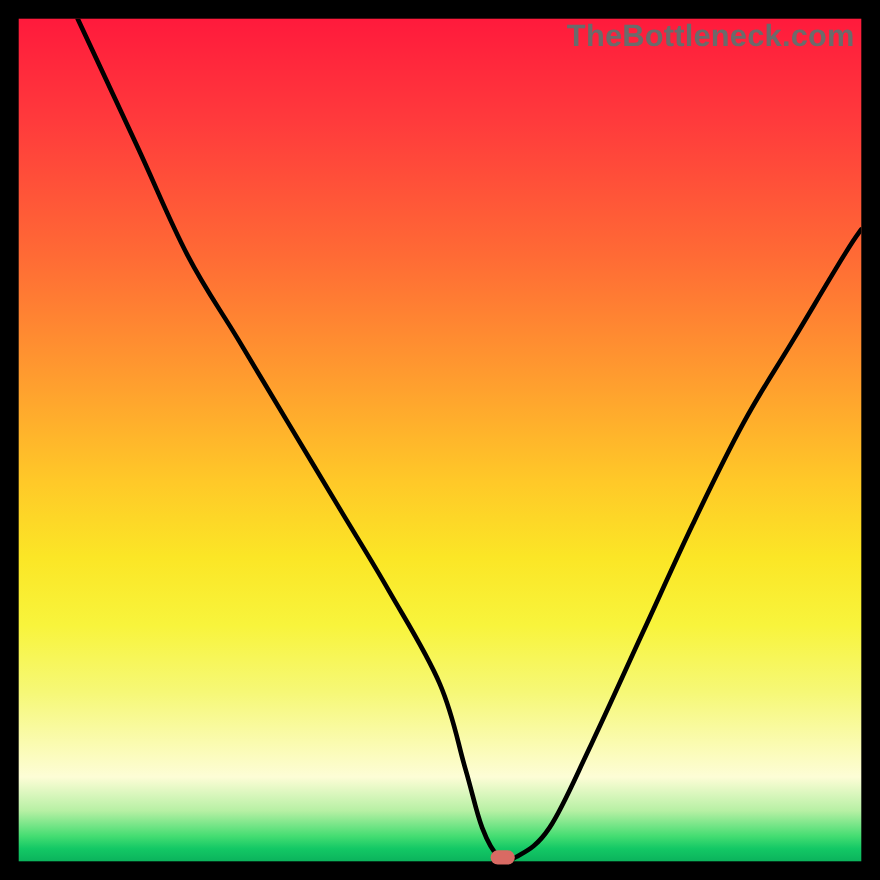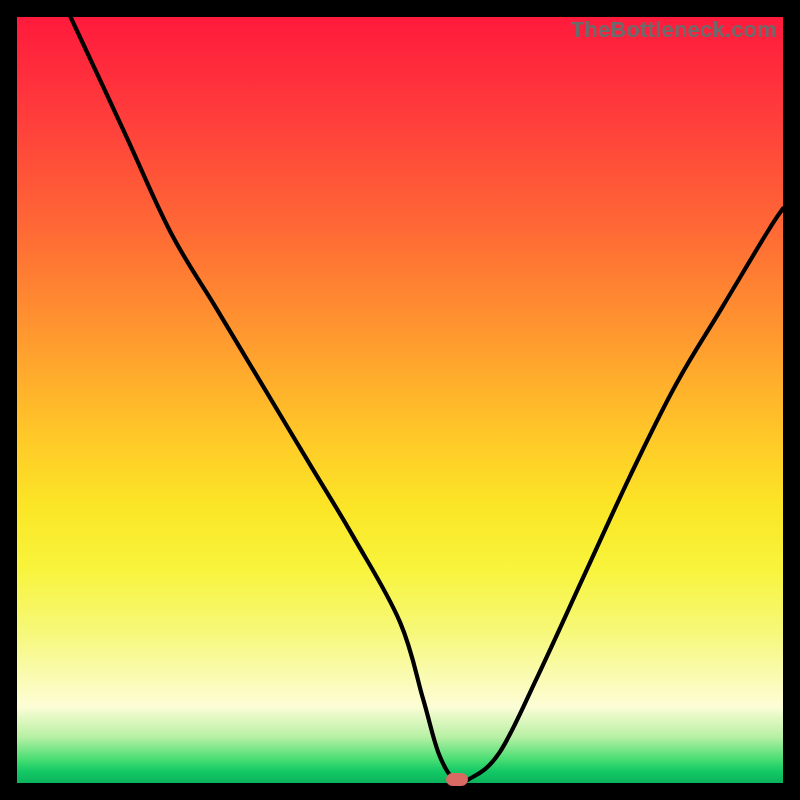--- a/index.html
+++ b/index.html
@@ -37,21 +37,21 @@
       #b7f0a4 94%,
       #45dd72 97%,
       #13c865 98.5%,
       #0bb35c 100%
     );
   }
   .watermark {
     position: absolute;
     top: 0;
     right: 6px;
-    font-size: 22px;
+    font-size: 28px;
     font-weight: 600;
     color: #6b6b6b;
     letter-spacing: 0.2px;
     user-select: none;
   }
   svg.curve {
     position: absolute;
     left: 0;
     top: 0;
     width: 766px;

